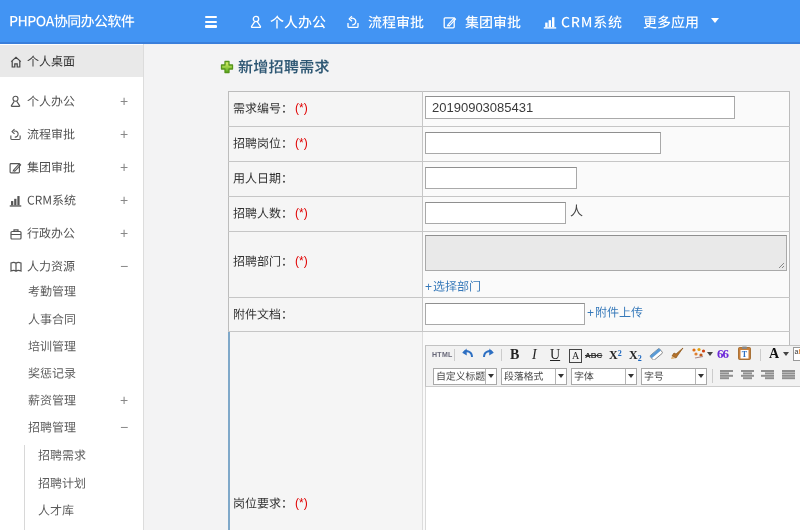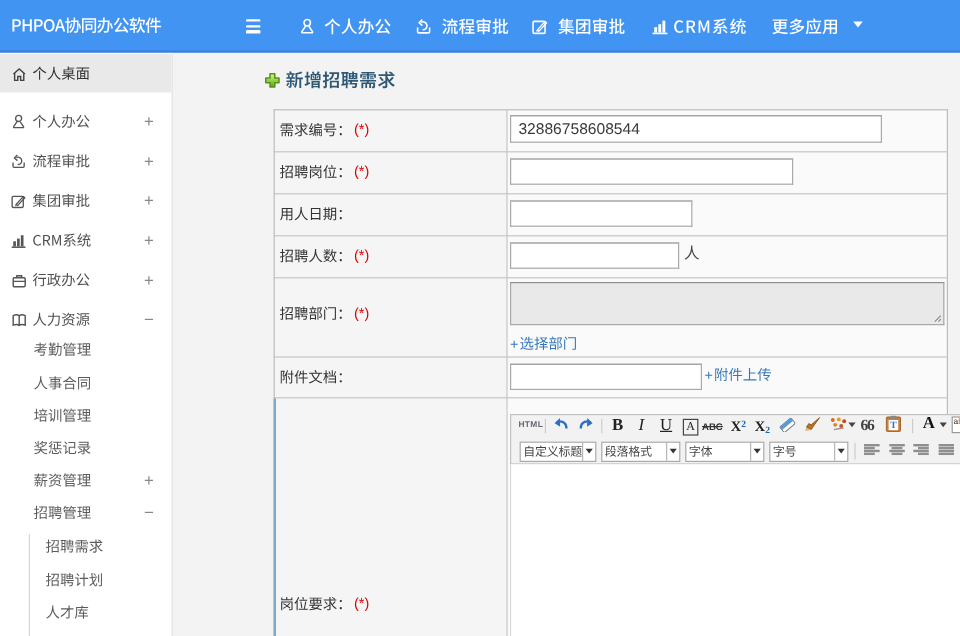--- a/index.html
+++ b/index.html
@@ -395,21 +395,21 @@
     <use href="#g4f" transform="translate(48.0,10.6) scale(0.0120,-0.0120)"></use>
   </svg>
 <svg style="position:absolute;overflow:visible;left:233px;top:497px;" width="60" height="14" fill="#333333">
     <use href="#g50" transform="translate(0.0,10.6) scale(0.0120,-0.0120)"></use>
     <use href="#g51" transform="translate(12.0,10.6) scale(0.0120,-0.0120)"></use>
     <use href="#g5c" transform="translate(24.0,10.6) scale(0.0120,-0.0120)"></use>
     <use href="#g42" transform="translate(36.0,10.6) scale(0.0120,-0.0120)"></use>
     <use href="#g4f" transform="translate(48.0,10.6) scale(0.0120,-0.0120)"></use>
   </svg>
 <div style="position:absolute;left:295px;top:496px;font-size:12px;color:#e00000;font-family:'Liberation Sans',sans-serif">(*)</div>
-<div style="position:absolute;left:425px;top:96px;width:310px;height:23px;background:#fff;border:1px solid #a9a9a9;border-top-color:#8f8f8f;box-sizing:border-box;font-size:13px;color:#3a3a3a;font-family:'Liberation Sans',sans-serif;line-height:21px;padding-left:6px">32886758608544</div>
+<div style="position:absolute;left:425px;top:96px;width:310px;height:23px;background:#fff;border:1px solid #a9a9a9;border-top-color:#8f8f8f;box-sizing:border-box;font-size:13px;color:#3a3a3a;font-family:'Liberation Sans',sans-serif;line-height:21px;padding-left:6px">20190903085431</div>
 <div style="position:absolute;left:425px;top:132px;width:236px;height:22px;background:#fff;border:1px solid #a9a9a9;border-top-color:#8f8f8f;box-sizing:border-box;font-size:13px;color:#3a3a3a;font-family:'Liberation Sans',sans-serif;line-height:20px;padding-left:6px"></div>
 <div style="position:absolute;left:425px;top:167px;width:152px;height:22px;background:#fff;border:1px solid #a9a9a9;border-top-color:#8f8f8f;box-sizing:border-box;font-size:13px;color:#3a3a3a;font-family:'Liberation Sans',sans-serif;line-height:20px;padding-left:6px"></div>
 <div style="position:absolute;left:425px;top:202px;width:141px;height:22px;background:#fff;border:1px solid #a9a9a9;border-top-color:#8f8f8f;box-sizing:border-box;font-size:13px;color:#3a3a3a;font-family:'Liberation Sans',sans-serif;line-height:20px;padding-left:6px"></div>
 <svg style="position:absolute;overflow:visible;left:570px;top:204px;" width="14" height="15" fill="#444444">
     <use href="#g1c" transform="translate(0.0,11.4) scale(0.0130,-0.0130)"></use>
   </svg>
 <div style="position:absolute;left:425px;top:235px;width:362px;height:36px;background:#e9e9e9;border:1px solid #a9a9a9;border-top-color:#8f8f8f;box-sizing:border-box"></div>
 <svg style="position:absolute;left:778px;top:262px" width="7" height="7">
     <path d="M6 1 L1 6 M6 4 L4 6" stroke="#888" stroke-width="1"></path>
   </svg>
@@ -460,21 +460,21 @@
   </svg>
 <svg style="position:absolute;left:691px;top:347px" width="16" height="13">
     <circle cx="3" cy="3" r="1.6" fill="#e06a10"></circle>
     <circle cx="8" cy="2.5" r="1.6" fill="#e0a010"></circle>
     <circle cx="12.5" cy="4" r="1.6" fill="#d04010"></circle>
     <circle cx="5" cy="7" r="1.6" fill="#e08030"></circle>
     <circle cx="10" cy="8" r="1.6" fill="#c05818"></circle>
     <path d="M4 11 L12 9.5" stroke="#a88" stroke-width="1.2"></path>
   </svg>
 <div style="position:absolute;left:707px;top:352px;width:0;height:0;border-left:3.5px solid transparent;border-right:3.5px solid transparent;border-top:4px solid #444"></div>
-<div style="position:absolute;left:717px;top:346px;font-size:13px;font-weight:bold;color:#404040;font-family:'Liberation Serif',serif;letter-spacing:-1px">66</div>
+<div style="position:absolute;left:717px;top:346px;font-size:13px;font-weight:bold;color:#6d28d9;font-family:'Liberation Serif',serif;letter-spacing:-1px">66</div>
 <svg style="position:absolute;left:738px;top:346px" width="13" height="14">
     <rect x="0.5" y="1.5" width="12" height="12" rx="1" fill="#c87f3a" stroke="#9a5f20" stroke-width="0.8"></rect>
     <rect x="4" y="0.5" width="5" height="2.5" rx="0.8" fill="#888"></rect>
     <rect x="2.5" y="4" width="8" height="8.5" fill="#fff"></rect>
     <text x="6.5" y="11" font-size="8" font-weight="bold" fill="#2d6fc2" text-anchor="middle" font-family="Liberation Serif">T</text>
   </svg>
 <div style="position:absolute;left:760px;top:349px;width:1px;height:12px;background:#ccc"></div>
 <div style="position:absolute;left:769px;top:346px;font-size:14px;font-weight:bold;color:#111;font-family:'Liberation Serif',serif">A</div>
 <div style="position:absolute;left:783px;top:352px;width:0;height:0;border-left:3.5px solid transparent;border-right:3.5px solid transparent;border-top:4px solid #444"></div>
 <div style="position:absolute;left:793px;top:347px;width:9px;height:12px;background:#fff;border:1px solid #999;font-size:7px;color:#333;text-align:center;font-family:'Liberation Sans',sans-serif">a<span style="color:#d60">b</span></div>

